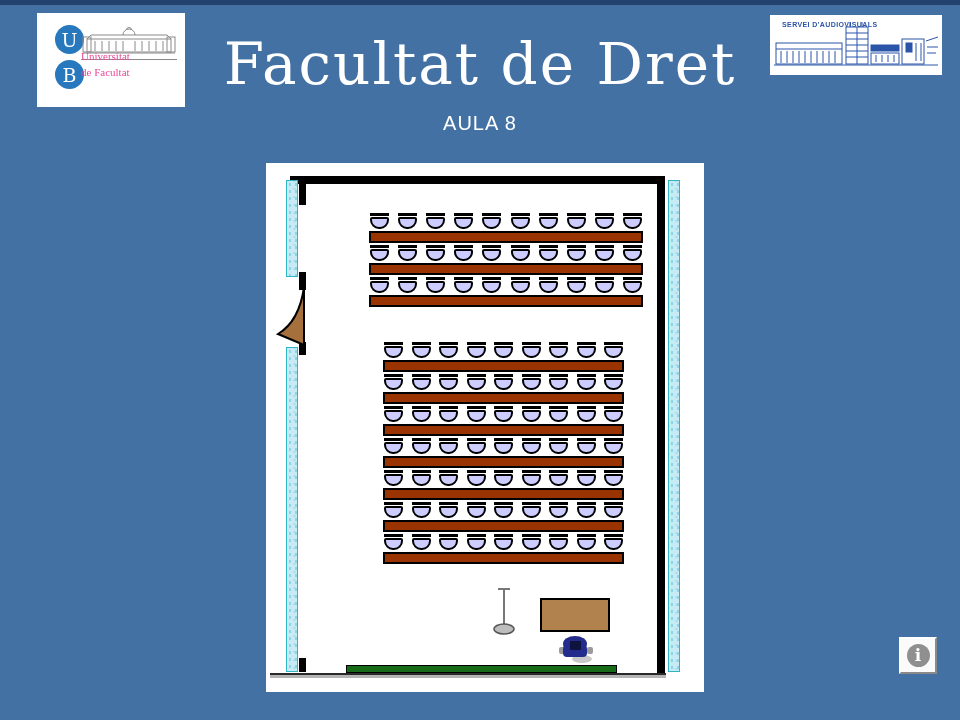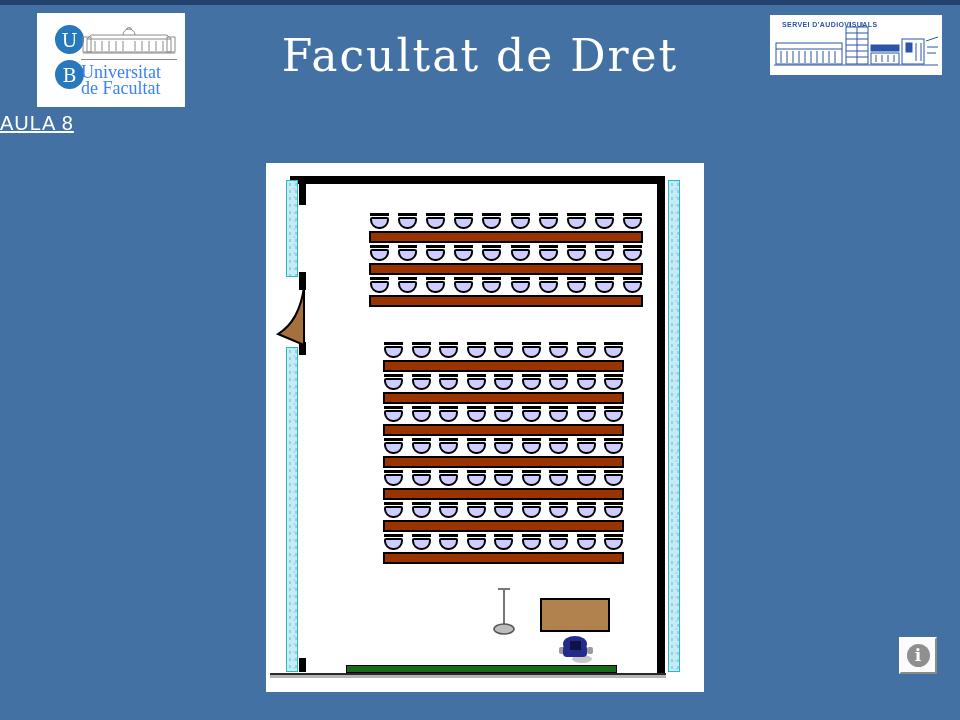--- a/index.html
+++ b/index.html
@@ -7,41 +7,41 @@
     position:relative;width:960px;height:720px;overflow:hidden;
     background:var(--bg,#4471A3);
     font-family:"Liberation Sans",sans-serif;
   }
   .top-band{position:absolute;left:0;top:0;width:960px;height:5px;background:var(--band,#24426E);}
 
   
   .title{
     position:absolute;left:0;top:30px;width:100%;text-align:center;
     color:#ffffff;font-family:"DejaVu Serif","Liberation Serif",serif;
-    font-size:44px;letter-spacing:2px;white-space:nowrap;
+    font-size:58px;letter-spacing:2px;white-space:nowrap;
   }
   .subtitle{
-    position:absolute;left:0;top:112px;width:100%;text-align:left;
-    color:#ffffff;font-size:20px;letter-spacing:1px;text-decoration:underline;
+    position:absolute;left:0;top:112px;width:100%;text-align:center;
+    color:#ffffff;font-size:20px;letter-spacing:1px;
   }
 
   
   .ub-logo{position:absolute;left:37px;top:13px;width:148px;height:94px;background:#fff;}
   .ub-circle{
     position:absolute;left:18px;width:29px;height:29px;border-radius:50%;
     background:var(--ub-blue,#2878BE);color:#fff;
     font-family:"DejaVu Serif",serif;font-size:19px;
     display:flex;align-items:center;justify-content:center;
   }
   .ub-circle.u{top:12px;} .ub-circle.b{top:47px;}
   .ub-building{position:absolute;left:44px;top:11px;width:96px;height:32px;}
   .ub-divider{position:absolute;left:44px;top:46px;width:96px;height:1px;background:#8a8a8a;}
   .ub-name{
-    position:absolute;left:44px;top:51px;width:102px;
-    font-family:"Liberation Serif",serif;font-size:18px;line-height:16px;color:#3b82f6;
+    position:absolute;left:44px;top:35px;width:102px;
+    font-family:"Liberation Serif",serif;font-size:11px;line-height:16px;color:#ec4899;
   }
 
   
   .av-logo{position:absolute;left:770px;top:15px;width:172px;height:60px;background:#fff;}
   .av-label{
     position:absolute;left:12px;top:6px;
     color:var(--av-ink,#2B55A8);font-size:7px;font-weight:bold;letter-spacing:.4px;white-space:nowrap;
   }
   .av-sketch{position:absolute;left:0;top:0;width:172px;height:60px;}
 

